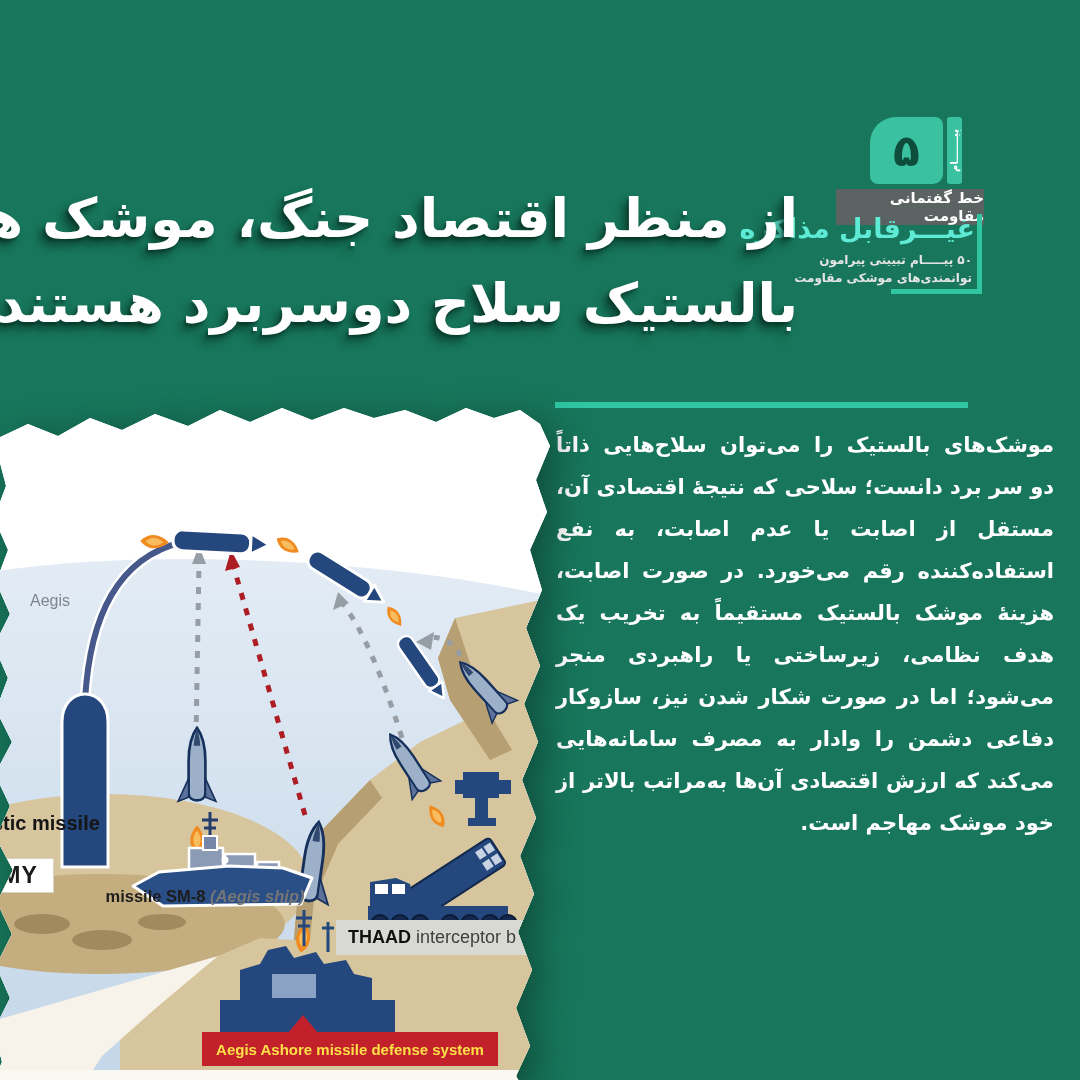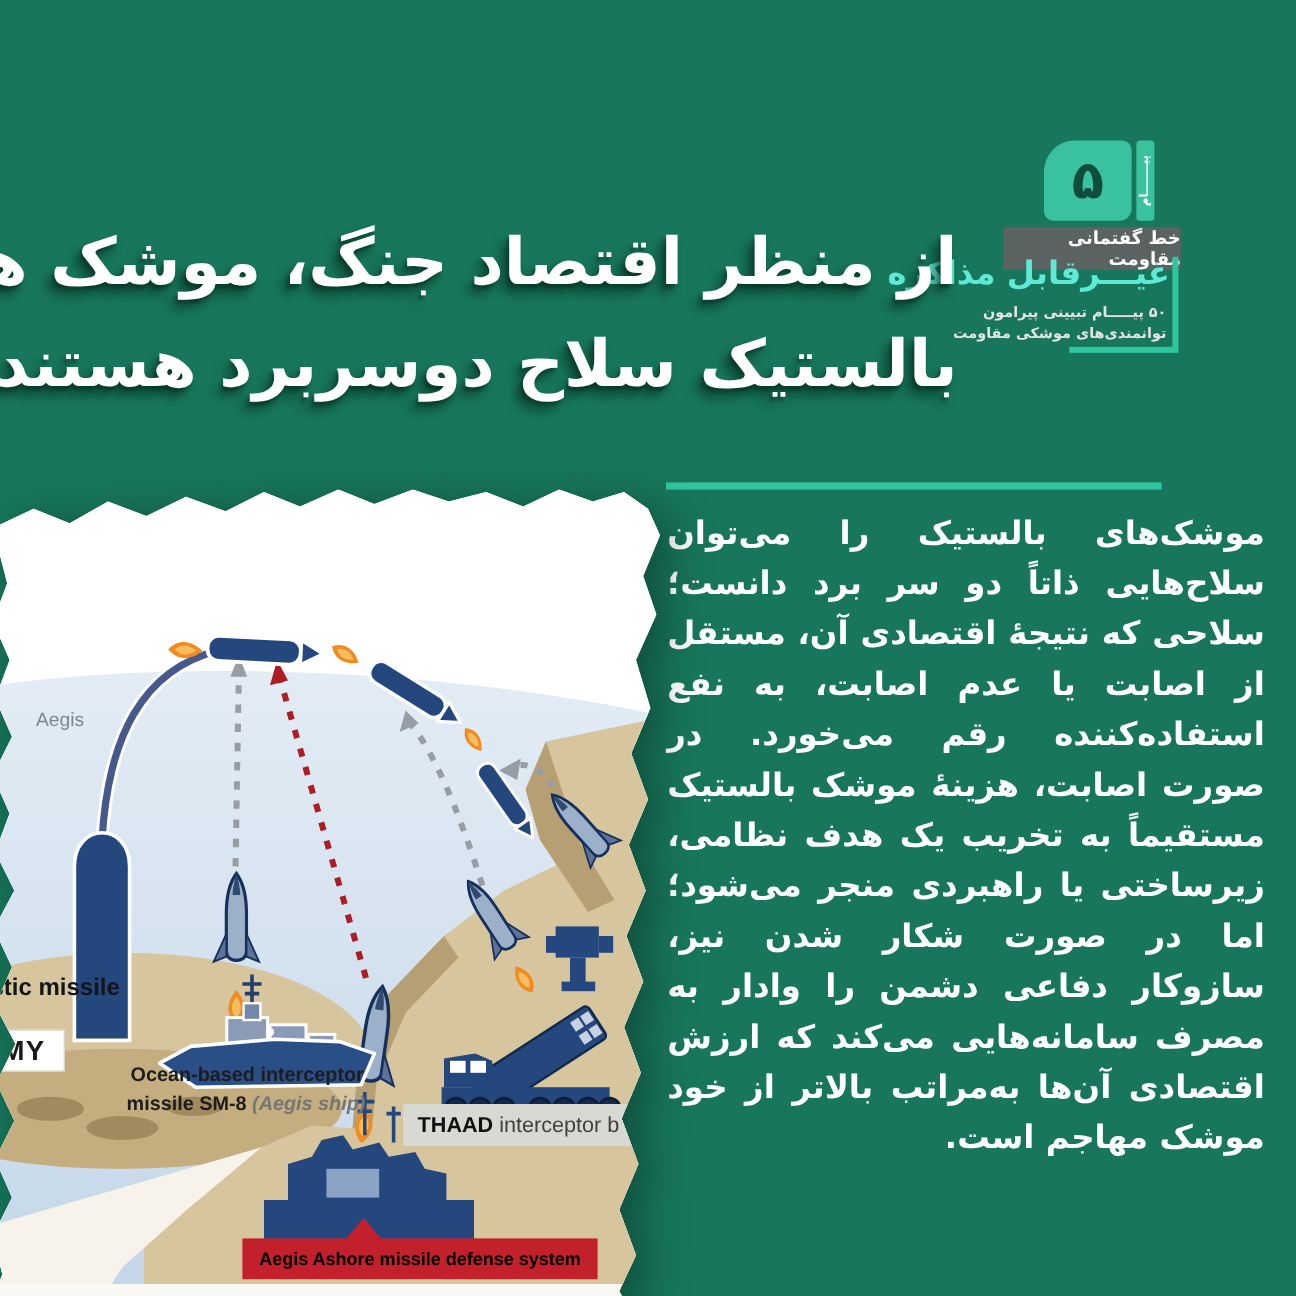--- a/index.html
+++ b/index.html
@@ -27,21 +27,21 @@
 
   
   .title{position:absolute;left:50px;top:176px;width:748px;direction:rtl;
     text-align:right;color:#ffffff;font-weight:bold;font-size:54px;line-height:85px;
     text-shadow:-6px 7px 9px rgba(3,32,22,.55),-2px 3px 3px rgba(3,32,22,.45);}
   .title div{white-space:nowrap;}
 
   
   .accent-rule{position:absolute;left:555px;top:402px;width:413px;height:6px;background:#2fc6a1;}
   .body-text{position:absolute;left:556px;top:424px;width:498px;direction:rtl;
-    text-align:justify;text-align-last:right;color:#ffffff;font-size:27px;
+    text-align:justify;text-align-last:right;color:#ffffff;font-size:21px;
     line-height:42px;font-weight:bold;}
 
   
   .paper-shadow{position:absolute;left:-50px;top:400px;width:610px;height:690px;
     filter:drop-shadow(12px 8px 18px rgba(0,0,0,.32));}
   .paper{position:absolute;inset:0;background:#ffffff;overflow:hidden;
     clip-path:polygon(44px 40px,78px 24px,108px 36px,140px 18px,172px 30px,205px 14px,
       238px 26px,270px 10px,300px 22px,332px 8px,362px 20px,394px 8px,424px 18px,
       455px 10px,486px 22px,516px 8px,544px 18px,570px 10px,590px 24px,600px 46px,
       586px 80px,597px 112px,580px 150px,592px 190px,576px 228px,590px 266px,
@@ -60,21 +60,21 @@
     border:1px solid #d8d2c4;box-sizing:border-box;display:flex;align-items:center;}
   .enemy-box span{font-size:23px;font-weight:bold;color:#1a1a1a;padding-left:16px;letter-spacing:1px;}
   .sm3{left:150px;top:484px;width:212px;text-align:center;font-size:16.5px;
     line-height:24px;color:#1d1d1d;font-weight:bold;white-space:nowrap;}
   .sm3 i{color:#767676;font-weight:bold;margin-right:2px;font-style:italic;}
   .thaad-band{left:386px;top:520px;width:224px;height:35px;background:#d9d9d4;
     display:flex;align-items:center;font-size:18px;color:#3f3f3f;text-align:right;}
   .thaad-band b{color:#101010;margin:0 5px 0 12px;}
   .aegis-band{left:252px;top:632px;width:296px;height:34px;background:#c2202b;
     display:flex;align-items:center;justify-content:center;}
-  .aegis-band span{color:#000000;font-size:15px;font-weight:bold;white-space:nowrap;}
+  .aegis-band span{color:#fde047;font-size:15px;font-weight:bold;white-space:nowrap;}
   .aegis-tri{left:338px;top:615px;width:0;height:0;border-left:15px solid transparent;
     border-right:15px solid transparent;border-bottom:18px solid #c2202b;}
 </style>
 </head>
 <body>
 
 <div class="canvas">
 
   <div class="badge-tile">
     <span class="num">۵</span>
@@ -245,21 +245,20 @@
 
         <rect x="36" y="670" width="574" height="20" fill="#faf8f2"></rect>
       </svg>
 
       <div class="dlabel orbit">Aegis</div>
       <div class="dlabel bmissile">stic missile</div>
       <div class="dlabel enemy-box">
         <span>EMY</span>
       </div>
       <div class="dlabel sm3">
-        <div>Ocean-based interceptor</div>
         <div><b>missile SM-8</b> <i>(Aegis ship)</i></div>
       </div>
       <div class="dlabel thaad-band">
         <b>THAAD</b>
         <span>interceptor b</span>
       </div>
       <div class="dlabel aegis-tri"></div>
       <div class="dlabel aegis-band">
         <span>Aegis Ashore missile defense system</span>
       </div>

